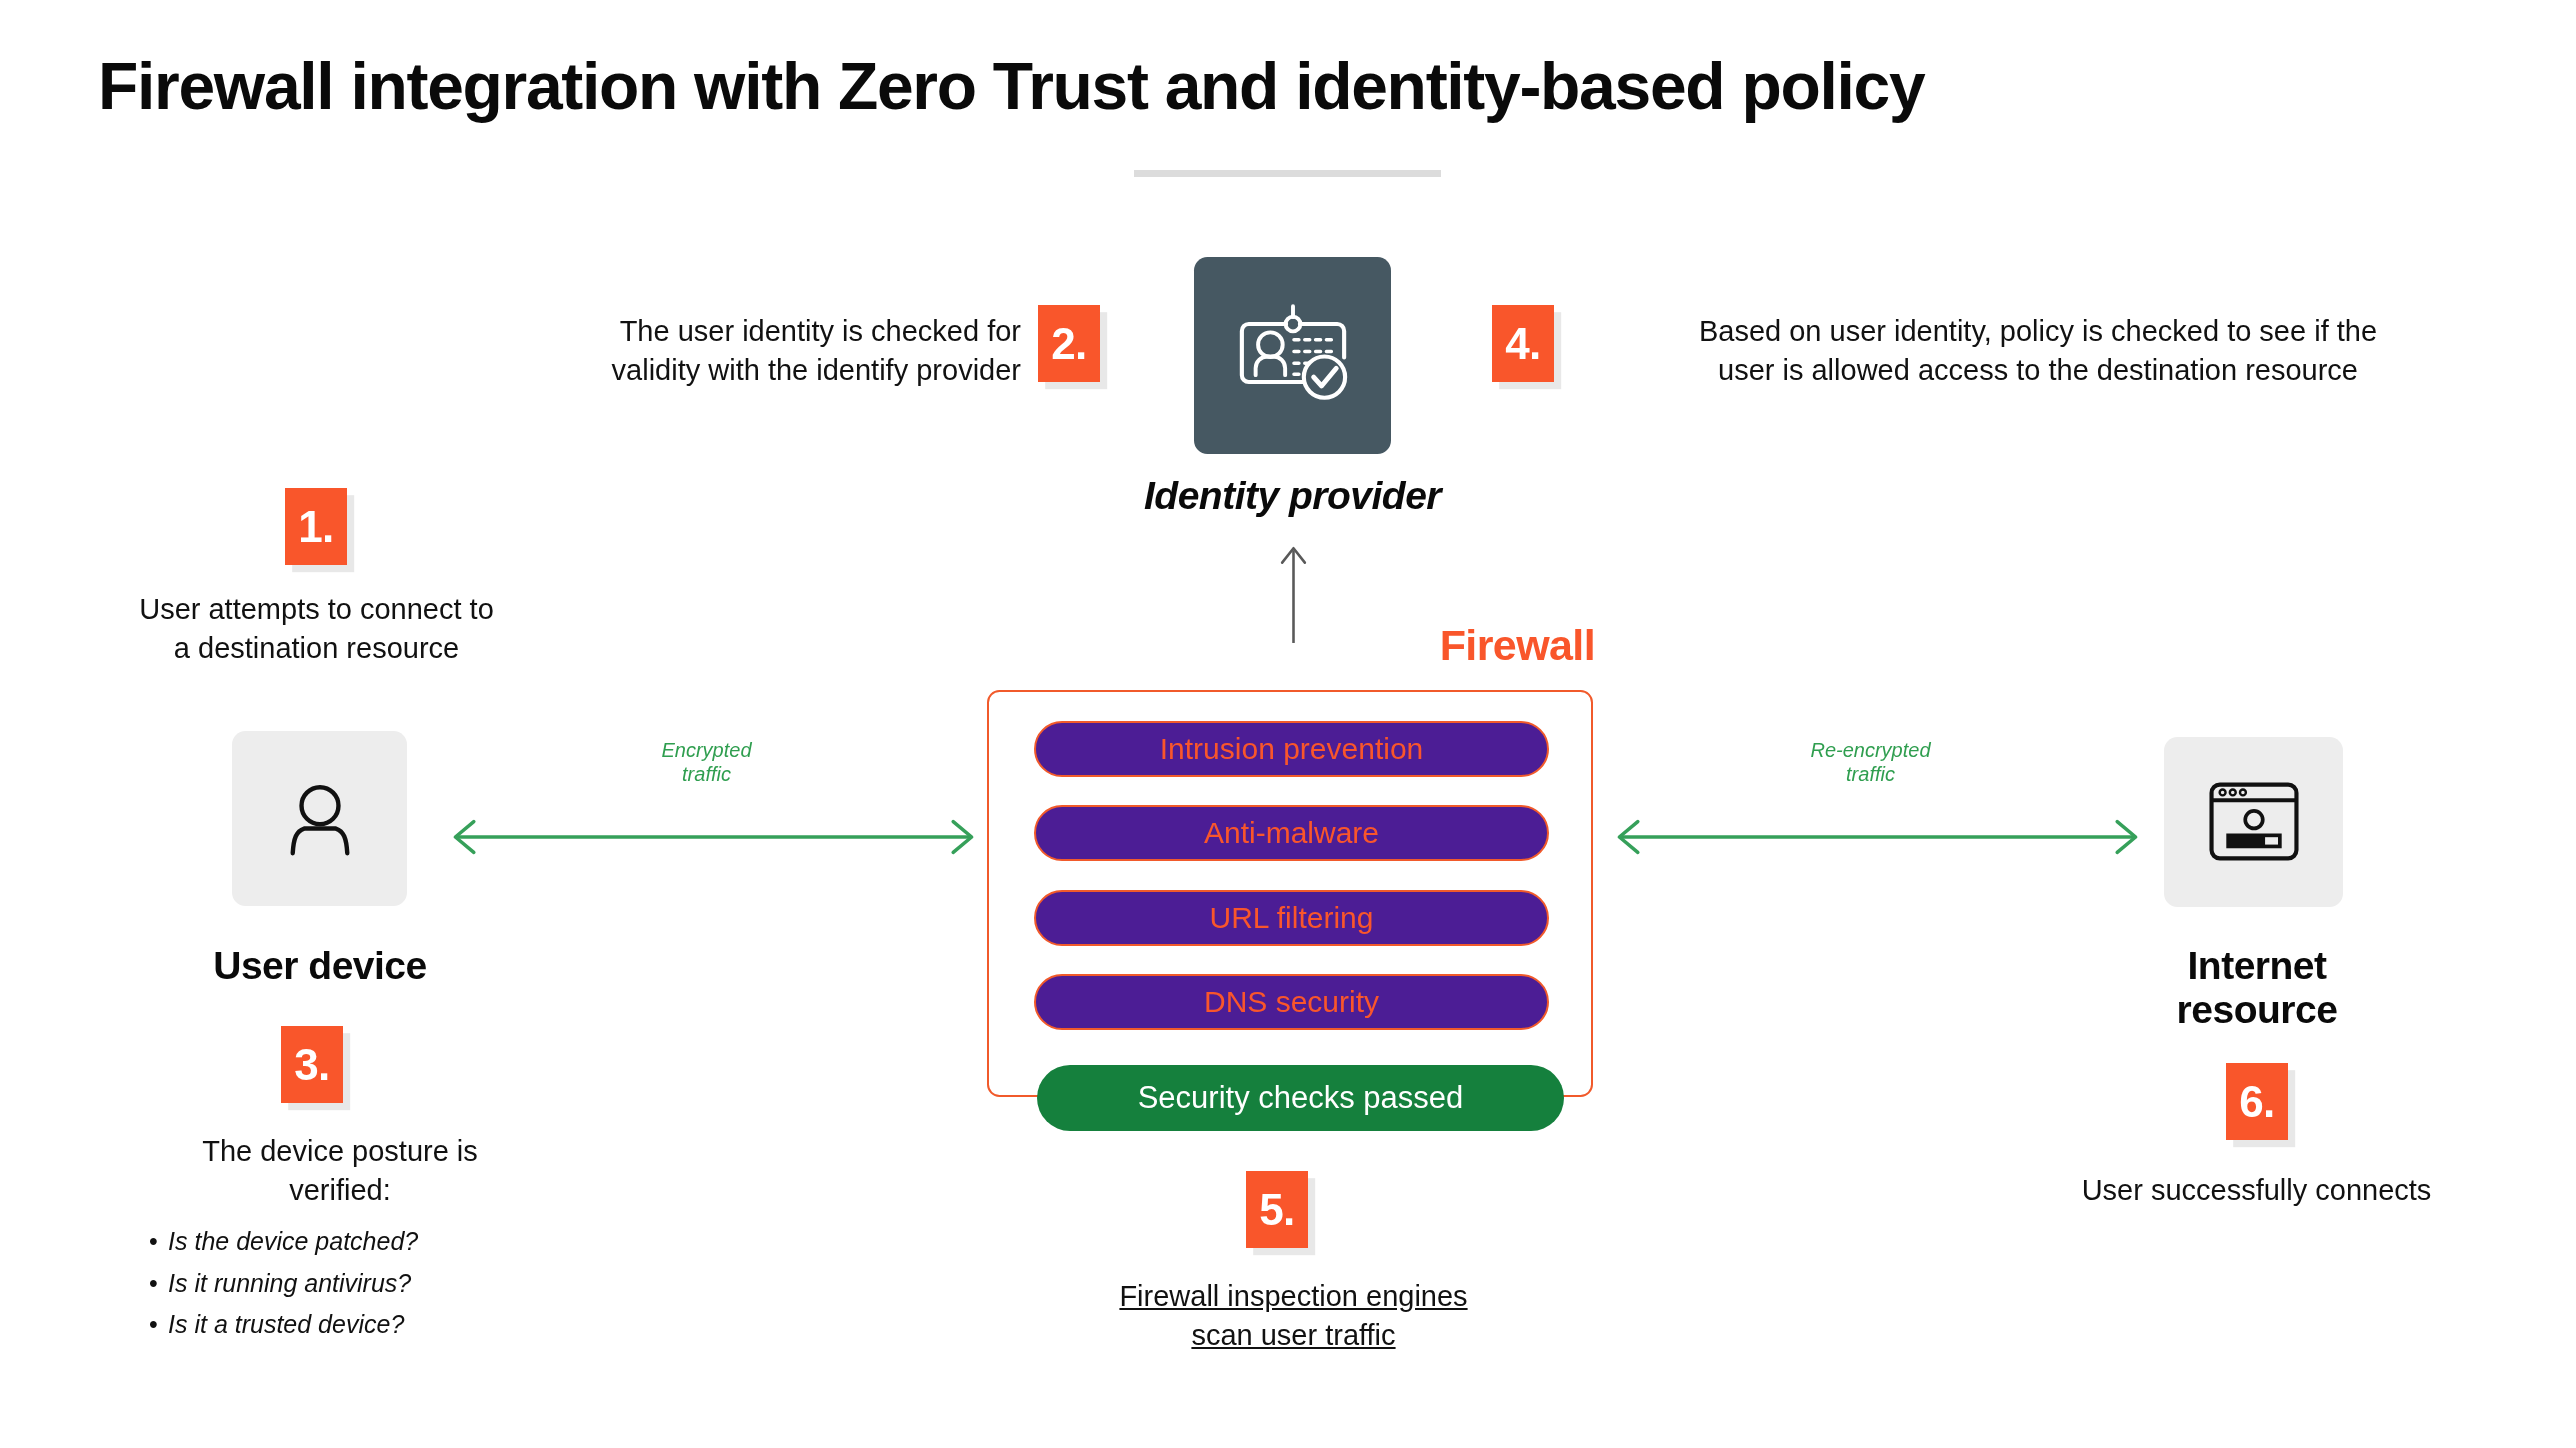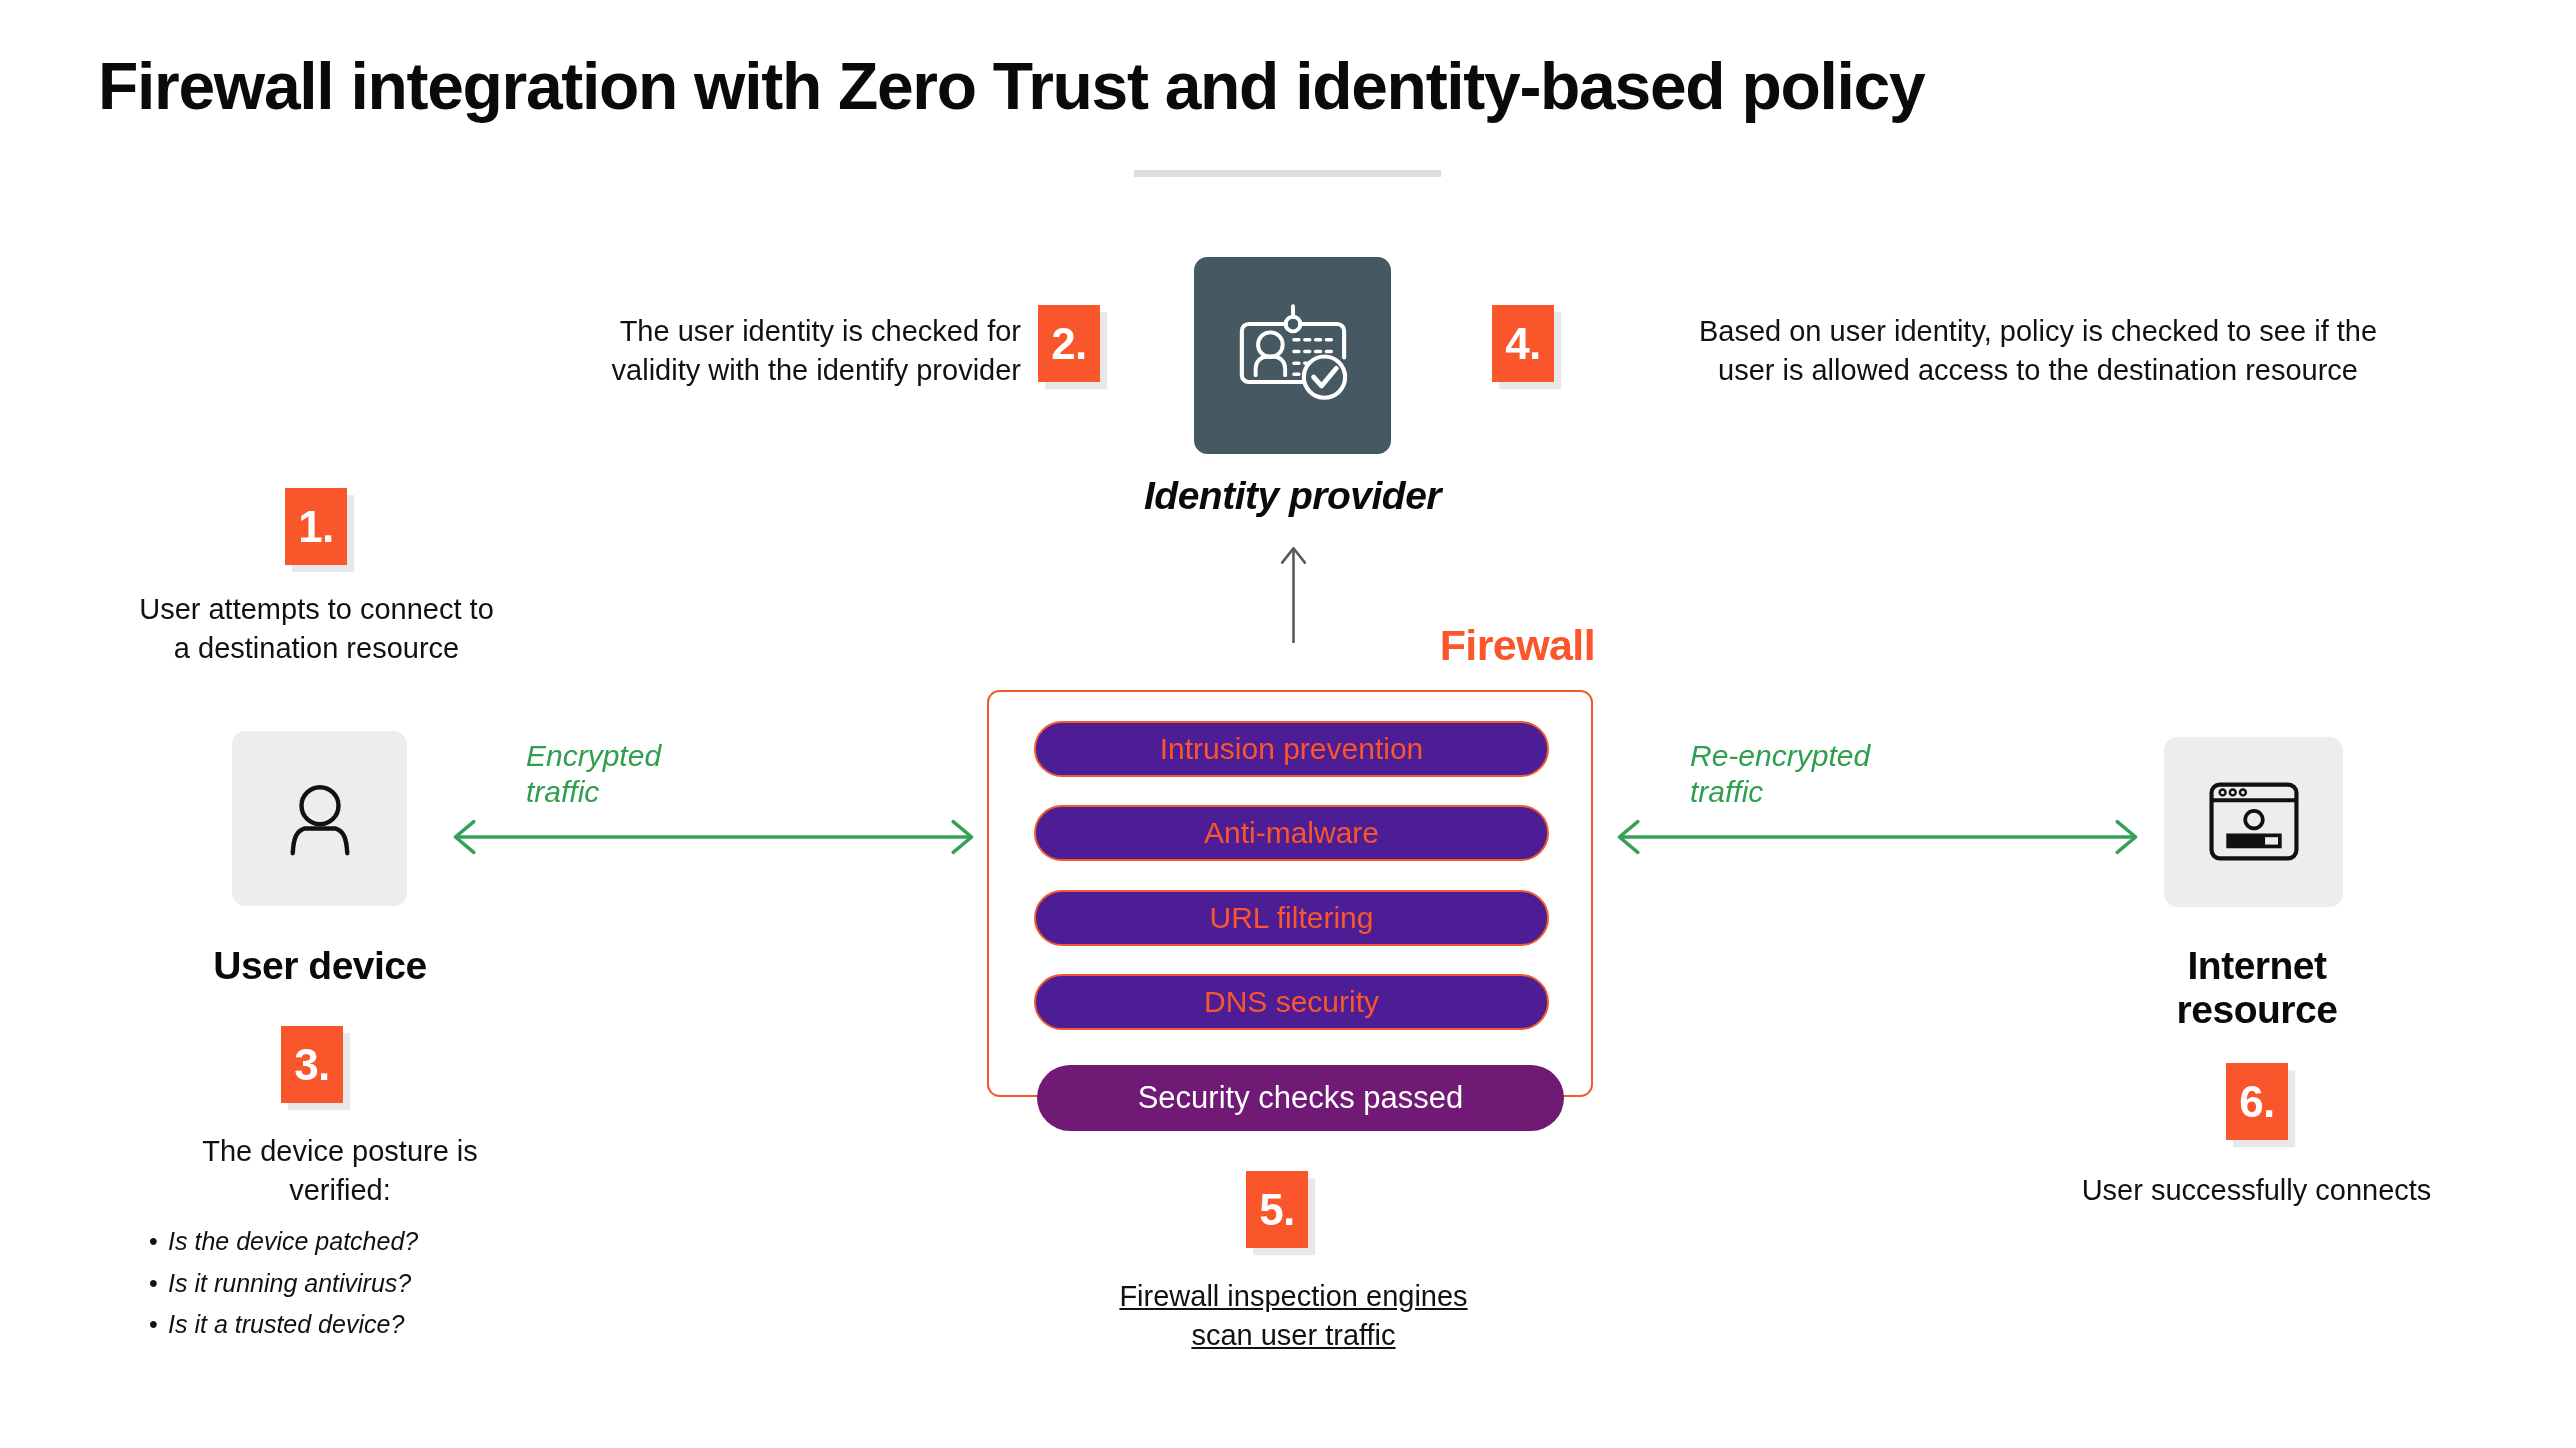--- a/index.html
+++ b/index.html
@@ -61,29 +61,29 @@
     border:2.1px solid #f15a2b;border-radius:12.4px;box-sizing:border-box;
   }
   .engine-pill{
     position:absolute;left:1px;width:515px;height:56px;
     border:2.1px solid #f15a2b;border-radius:28px;box-sizing:border-box;
     display:flex;align-items:center;justify-content:center;
     color:#f9562b;font-size:30px;font-weight:400;background:#4c1d95;
   }
   #security-pill{
     left:1037px;top:1065px;width:527px;height:66px;
-    background:#701a75;border-radius:33px;
+    background:#15803d;border-radius:33px;
     display:flex;align-items:center;justify-content:center;
     color:#ffffff;font-size:31px;font-weight:400;
   }
 
   
   .traffic-label{
-    font-style:italic;color:#2f9e4f;font-size:30px;line-height:1.2;
-    font-weight:400;
+    font-style:italic;color:#2f9e4f;font-size:20px;line-height:1.2;
+    text-align:center;font-weight:400;
   }
 
   
   #posture-list{
     left:149px;top:1226px;width:422px;
   }
   #posture-list .bullet-row{
     display:flex;align-items:flex-start;gap:10.3px;margin-bottom:10.3px;
   }
   #posture-list .dot{

